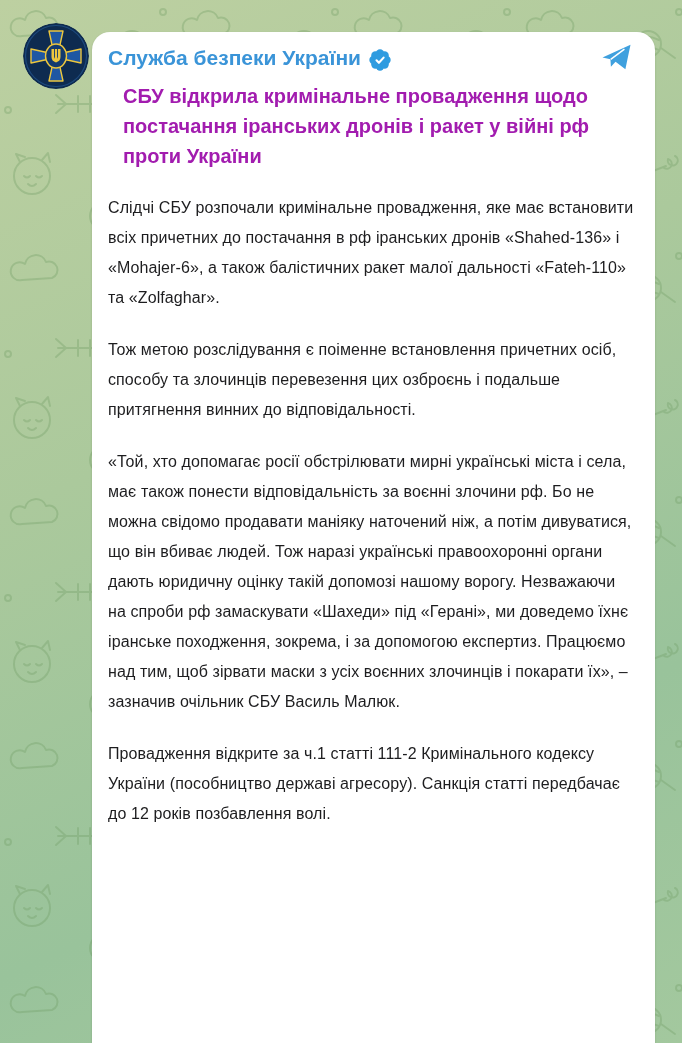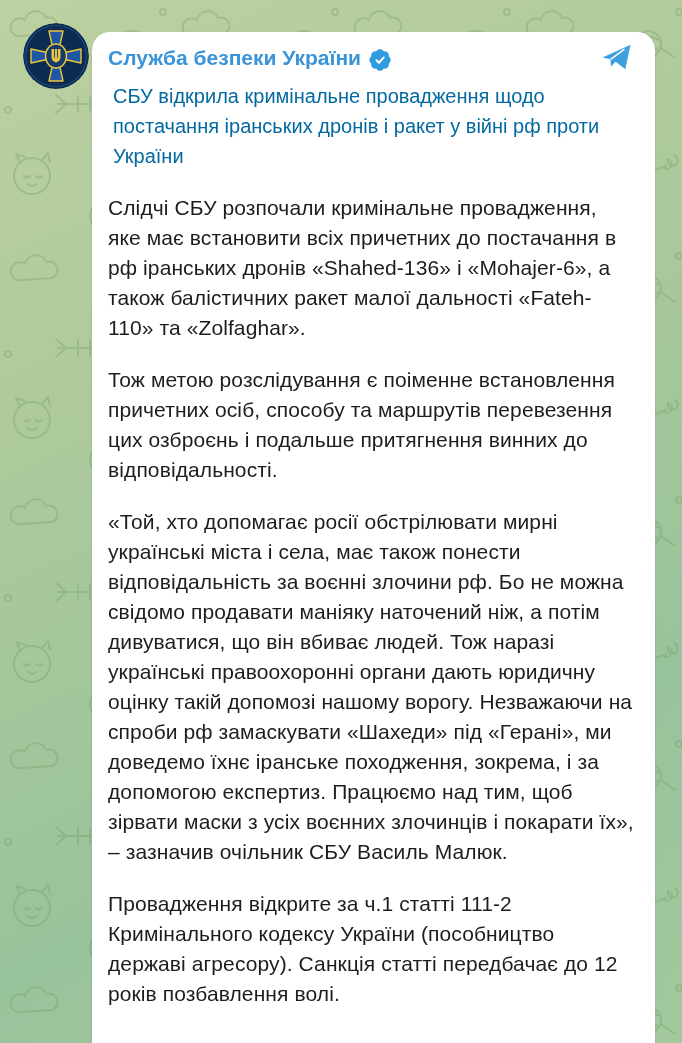--- a/index.html
+++ b/index.html
@@ -20,25 +20,25 @@
     padding:11px 20px 16px 16px;box-sizing:border-box;
   }
   .bubble-header{display:flex;align-items:flex-end;gap:8px;margin-bottom:10px;}
   .channel-name{
     color:#3a94d8;font-weight:700;font-size:21px;line-height:26px;cursor:pointer;
     white-space:nowrap;
   }
   .badge{flex:0 0 auto;display:inline-block;margin-top:2px;}
   .share{margin-left:auto;margin-right:2px;cursor:pointer;flex:0 0 auto;}
   .post-title{
-    font-weight:400;font-size:20px;line-height:30px;color:#0369a1;
-    margin:0 0 22px 5px;
+    font-weight:700;font-size:20px;line-height:30px;color:#a21caf;
+    margin:0 0 22px 15px;
   }
   .post-text p{
-    font-size:21px;line-height:30px;color:#1d1d1f;margin:0 0 22px 0;
+    font-size:16px;line-height:30px;color:#1d1d1f;margin:0 0 22px 0;
     letter-spacing:.1px;
   }
   .post-text p:last-child{margin-bottom:0;}
 </style>
 </head>
 <body>
 
 <svg class="doodle-layer" width="682" height="1043" xmlns="http://www.w3.org/2000/svg">
   <defs>
     <g id="tile" stroke="#6f9c63" stroke-width="2" fill="none" stroke-linecap="round" stroke-linejoin="round">
@@ -104,17 +104,17 @@
     <svg class="share" width="33" height="28" viewBox="0 0 34 30" xmlns="http://www.w3.org/2000/svg">
       <path d="M2 15.5 L32 2 L26.5 28 L16 20 L11 25.5 L10.5 17.5 Z" fill="#3fa0de"></path>
       <path d="M10.8 17.6 L25.5 6.5" stroke="#ffffff" stroke-width="1.6" fill="none"></path>
     </svg>
   </div>
 
   <p class="post-title">СБУ відкрила кримінальне провадження щодо постачання іранських дронів і ракет у війні рф проти України</p>
 
   <div class="post-text">
     <p>Слідчі СБУ розпочали кримінальне провадження, яке має встановити всіх причетних до постачання в рф іранських дронів «Shahed-136» і «Mohajer-6», а також балістичних ракет малої дальності «Fateh-110» та «Zolfaghar».</p>
-    <p>Тож метою розслідування є поіменне встановлення причетних осіб, способу та маршрутів перевезення цих озброєнь і подальше притягнення винних до відповідальності.</p>
+    <p>Тож метою розслідування є поіменне встановлення причетних осіб, способу та злочинців перевезення цих озброєнь і подальше притягнення винних до відповідальності.</p>
     <p>«Той, хто допомагає росії обстрілювати мирні українські міста і села, має також понести відповідальність за воєнні злочини рф. Бо не можна свідомо продавати маніяку наточений ніж, а потім дивуватися, що він вбиває людей. Тож наразі українські правоохоронні органи дають юридичну оцінку такій допомозі нашому ворогу. Незважаючи на спроби рф замаскувати «Шахеди» під «Герані», ми доведемо їхнє іранське походження, зокрема, і за допомогою експертиз. Працюємо над тим, щоб зірвати маски з усіх воєнних злочинців і покарати їх», – зазначив очільник СБУ Василь Малюк.</p>
     <p>Провадження відкрите за ч.1 статті 111-2 Кримінального кодексу України (пособництво державі агресору). Санкція статті передбачає до 12 років позбавлення волі.</p>
   </div>
 </div>
 
 </body></html>

